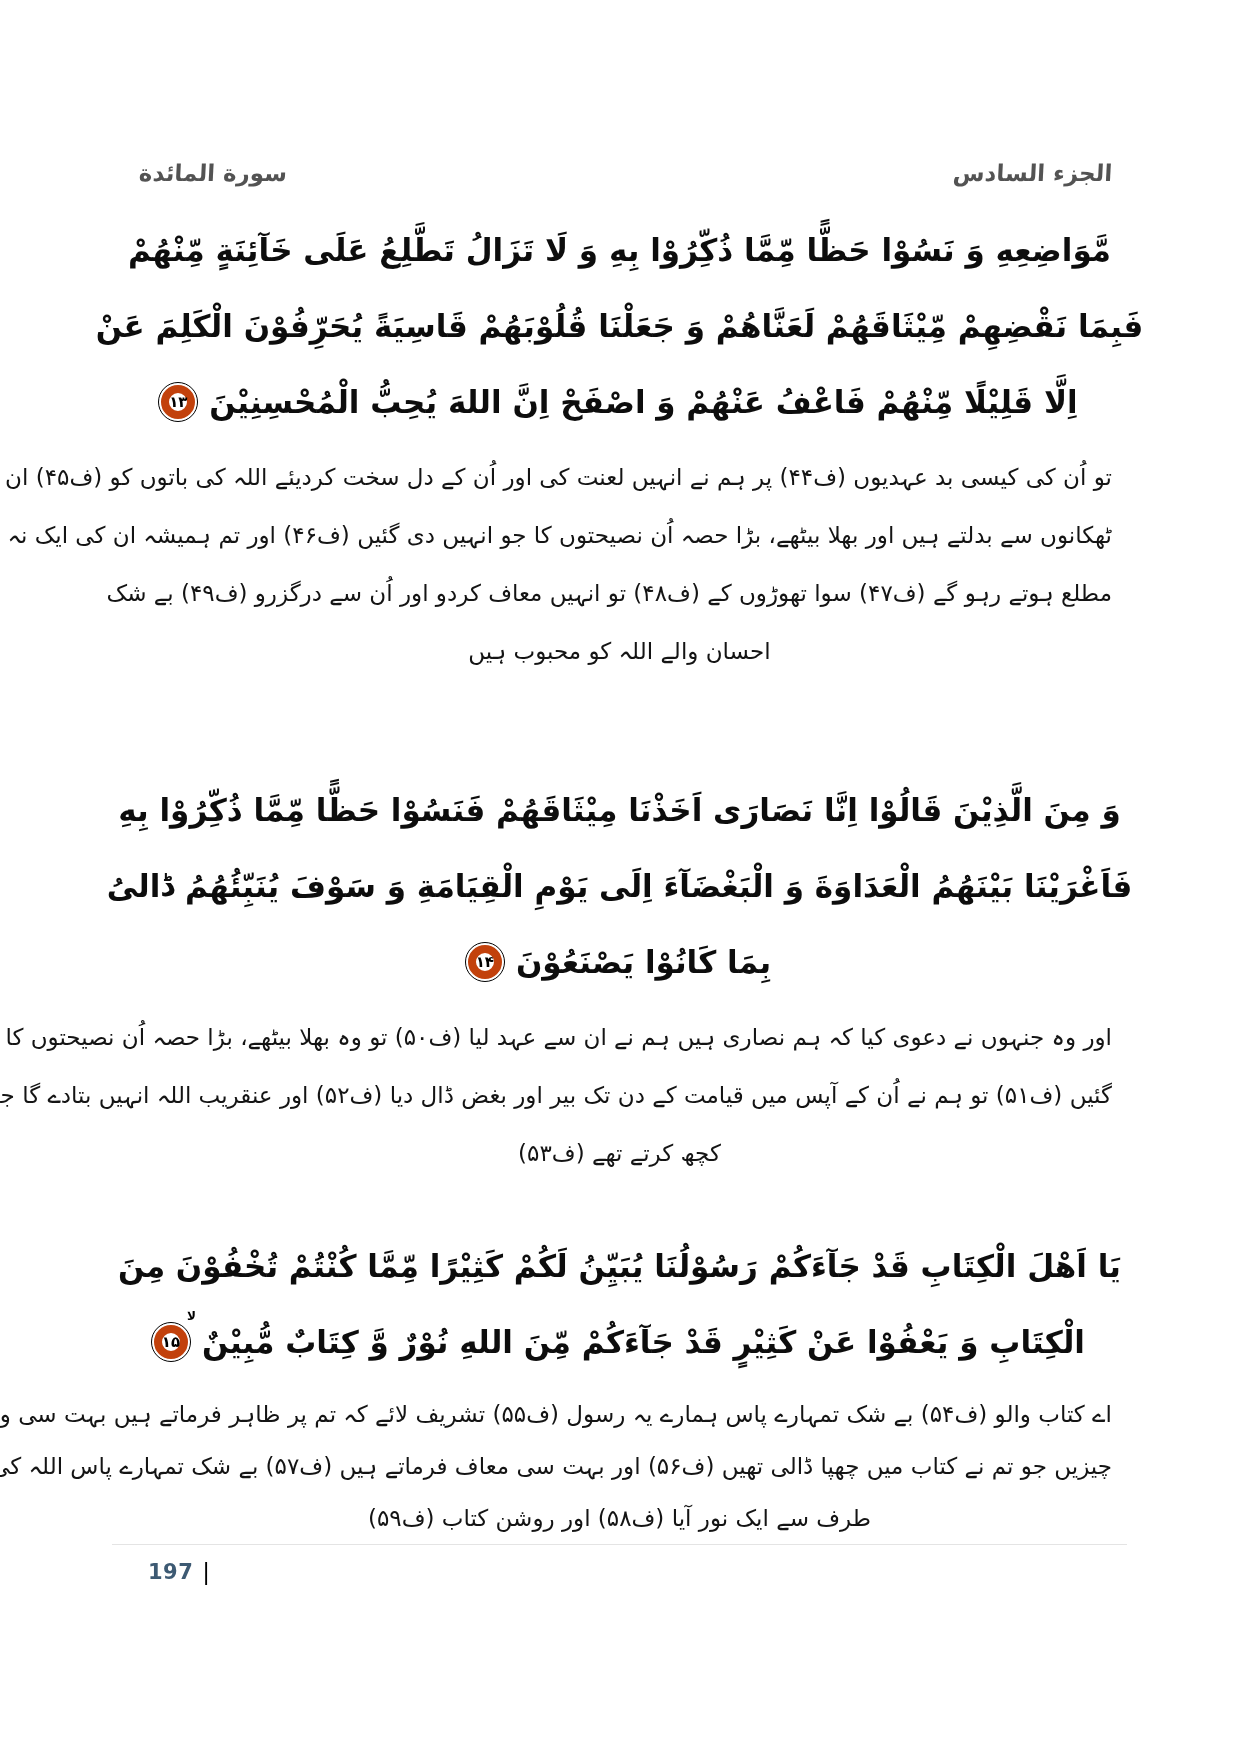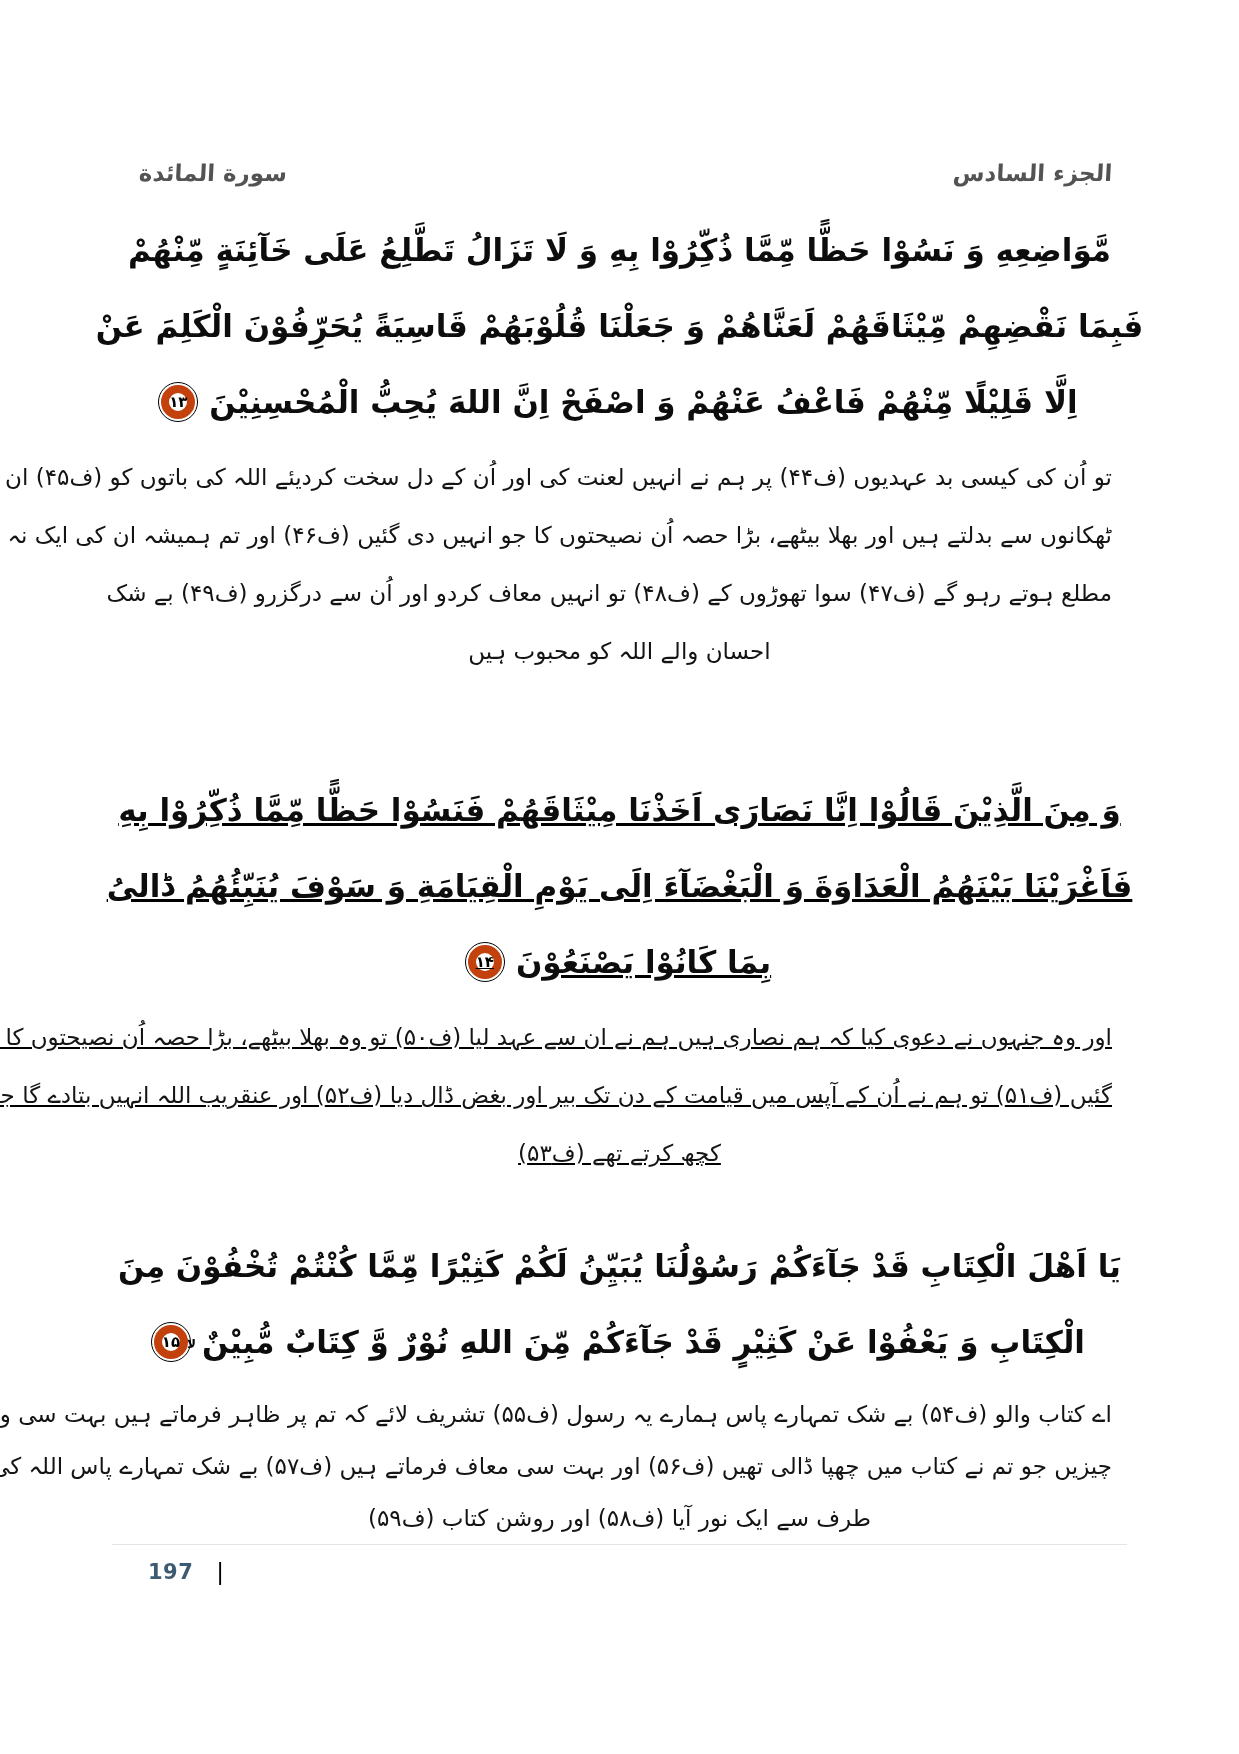--- a/index.html
+++ b/index.html
@@ -67,53 +67,52 @@
     color: #000;
     background: #fff;
   }
   .stop-sign {
     position: absolute;
     top: -16px;
     right: -8px;
     font-size: 12px;
     font-weight: 700;
     color: #000;
-    margin-top: 28px;
   }
 
   
   .urdu { margin-top: 8px; direction: rtl; text-align: center; }
   .u-line {
     height: 58px;
     line-height: 58px;
     white-space: nowrap;
     font-size: 23px;
     font-weight: 500;
     color: #141414;
   }
   .urdu.tight .u-line { height: 52px; line-height: 52px; }
 
   .verse-block.v13 { margin-top: 26px; }
-  .verse-block.v14 { margin-top: 92px; text-decoration: underline; }
+  .verse-block.v14 { margin-top: 92px; }
   .verse-block.v15 { margin-top: 46px; }
 
   
   .page-footer { position: absolute; top: 1544px; left: 0; right: 0; }
   .footer-rule {
     margin: 0 112px;
     border-top: 1px solid #e4e4e4;
     height: 0;
   }
   .page-number-row {
     direction: ltr;
     text-align: left;
     margin: 14px 0 0 148px;
     display: flex;
     align-items: center;
-    gap: 23px;
+    gap: 9px;
   }
   .page-number {
     color: #3d5a73;
     font-size: 21px;
     font-weight: 700;
     letter-spacing: 0.5px;
   }
   .page-number-sep {
     color: #000;
     font-size: 23px;

